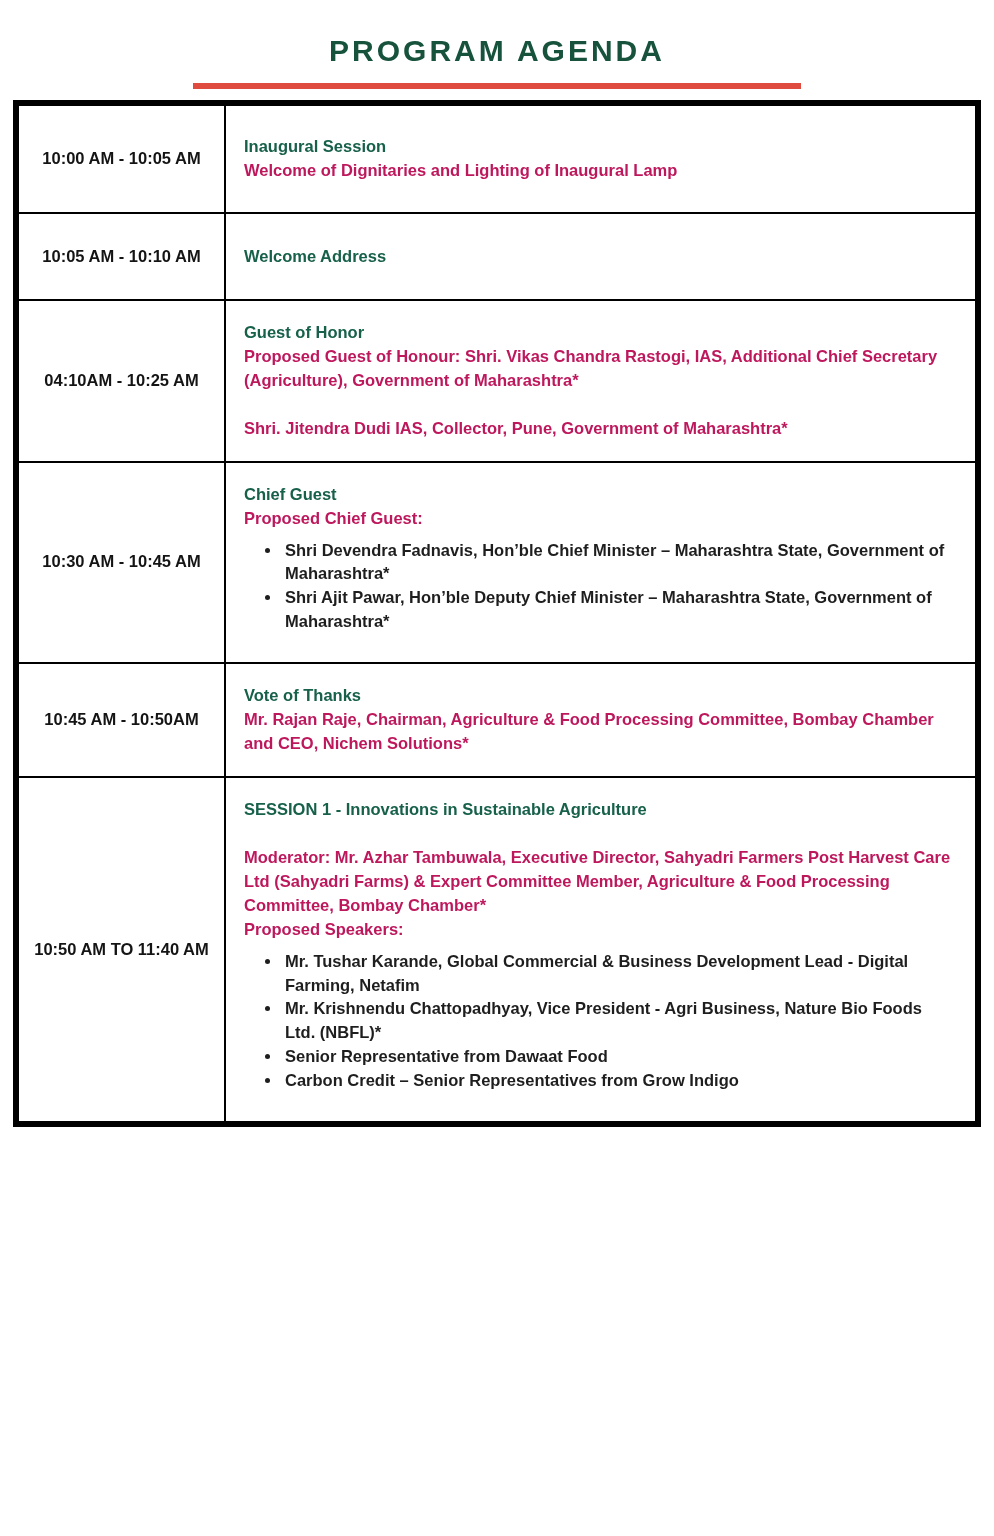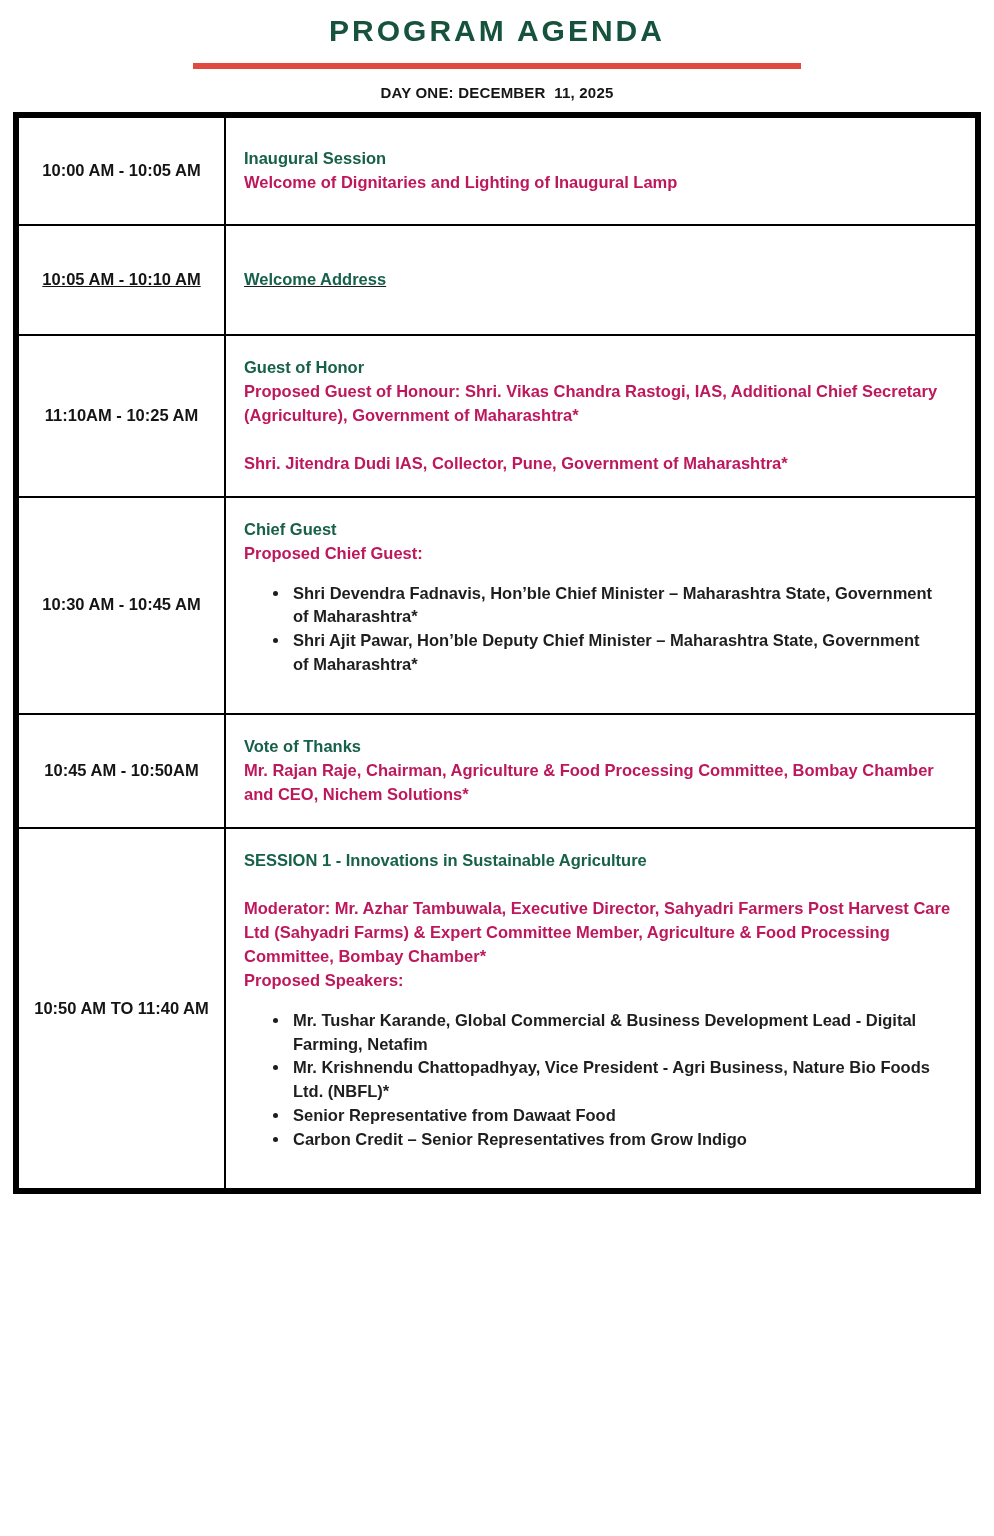--- a/index.html
+++ b/index.html
@@ -4,21 +4,21 @@
 <style>
   * { box-sizing: border-box; margin: 0; padding: 0; }
   html, body { background: #ffffff; }
   body {
     width: 994px;
     height: 1536px;
     font-family: "Liberation Sans", "DejaVu Sans", sans-serif;
     color: #1e1e1e;
     position: relative;
   }
-  .page { width: 994px; padding-top: 14px; }
+  .page { width: 994px; padding-top: 34px; }
   .page-title {
     text-align: center;
     font-size: 30px;
     font-weight: 700;
     letter-spacing: 3px;
     color: #16523C;
   }
   .title-rule {
     width: 608px;
     height: 6px;
@@ -52,64 +52,63 @@
     text-align: center;
     padding: 6px 8px;
     color: #141414;
     white-space: nowrap;
   }
   td.content { padding: 20px 22px 20px 18px; }
   .heading { color: #17604A; }
   .para { color: #be185d; }
   .spacer { height: 24px; }
   ul.bullets {
-    margin: 16px;
+    margin: 8px;
     padding-left: 30px;
     list-style: disc outside;
   }
   ul.bullets li { padding-left: 3px; }
   
   tr.r0 td { height: 110px; }
-  tr.r1 td { height: 110px; text-decoration: underline; }
+  tr.r1 td { height: 87px; }
   tr.r2 td { height: 161px; }
   tr.r3 td { height: 179px; }
   tr.r4 td { height: 113px; }
   tr.r5 td { height: 321px; }
   tr.r6 td { height: 90px; }
   tr.r7 td { height: 96px; }
 </style>
 </head>
 <body>
 
 <div class="page">
 
   <h1 class="page-title">PROGRAM AGENDA</h1>
   <div class="title-rule"></div>
-  <div class="subtitle">DAY ONE: DECEMBER  11, 2025</div>
 
   <table class="agenda">
     <tbody>
 
       <tr class="r0">
         <td class="time">10:00 AM - 10:05 AM</td>
         <td class="content">
           <div class="heading">Inaugural Session</div>
           <div class="para">Welcome of Dignitaries and Lighting of Inaugural Lamp</div>
         </td>
       </tr>
 
       <tr class="r1">
         <td class="time">10:05 AM - 10:10 AM</td>
         <td class="content">
           <div class="heading">Welcome Address</div>
         </td>
       </tr>
 
       <tr class="r2">
-        <td class="time">11:10AM - 10:25 AM</td>
+        <td class="time">04:10AM - 10:25 AM</td>
         <td class="content">
           <div class="heading">Guest of Honor</div>
           <div class="para">Proposed Guest of Honour: Shri. Vikas Chandra Rastogi, IAS, Additional Chief Secretary (Agriculture), Government of Maharashtra*</div>
           <div class="spacer"></div>
           <div class="para">Shri. Jitendra Dudi IAS, Collector, Pune, Government of Maharashtra*</div>
         </td>
       </tr>
 
       <tr class="r3">
         <td class="time">10:30 AM - 10:45 AM</td>

